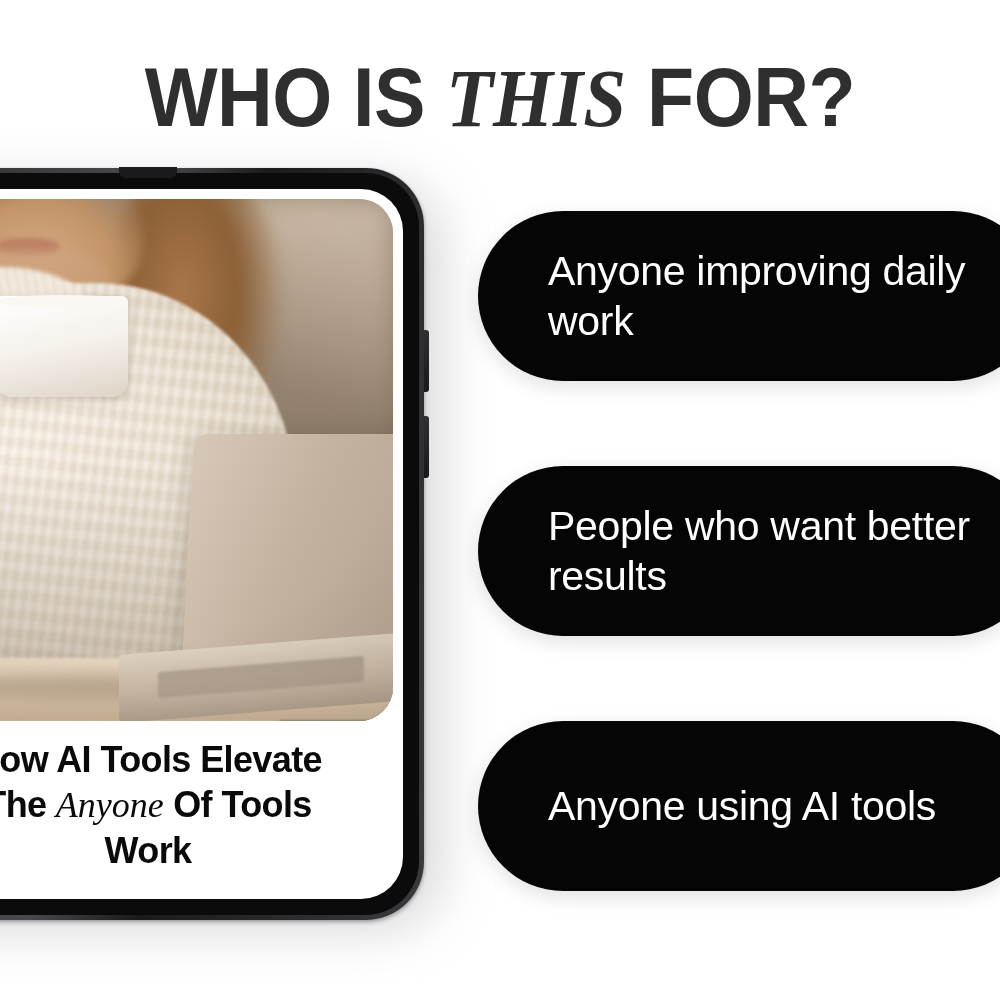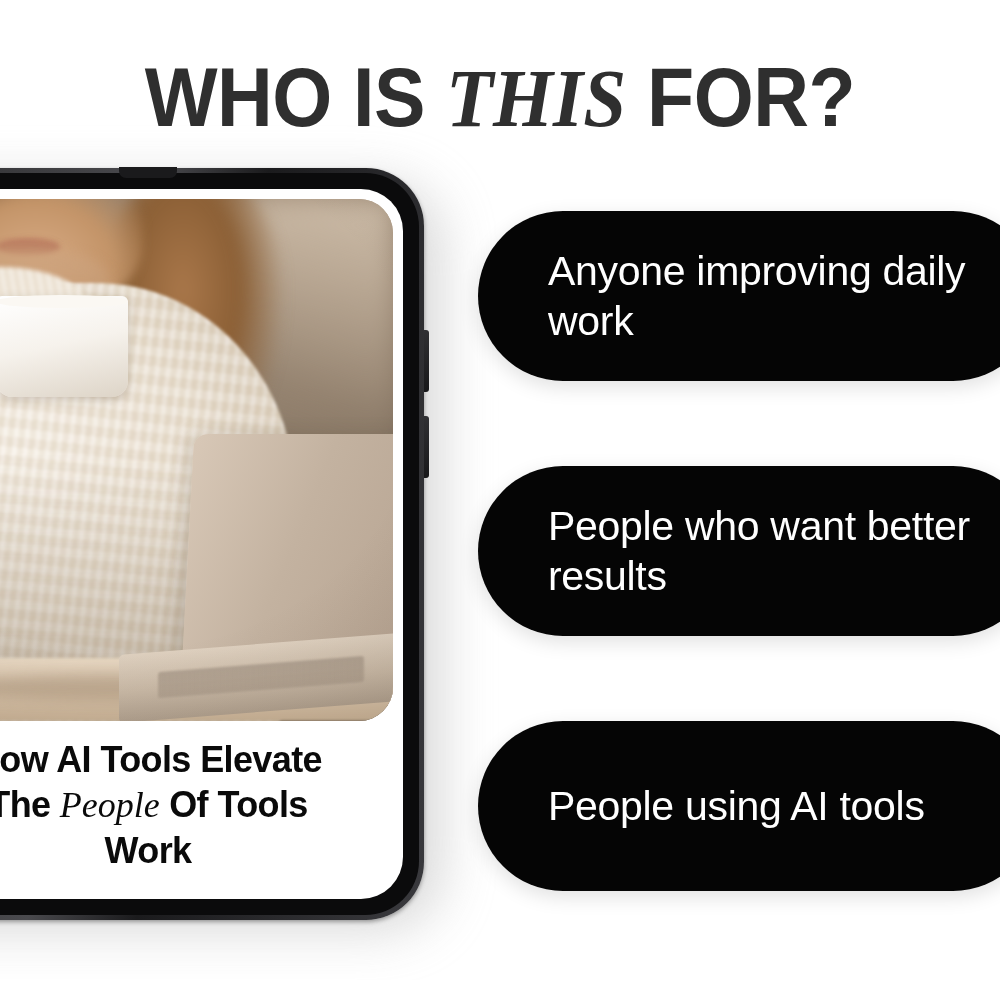--- a/index.html
+++ b/index.html
@@ -333,34 +333,34 @@
               <div class="ph-desk"></div>
               <div class="ph-desk-shadow"></div>
               <div class="ph-laptop-base"></div>
               <div class="ph-laptop-keys"></div>
               <div class="ph-vignette"></div>
             </div>
           </div>
 
           <div class="screen-caption">
             <div>How AI Tools Elevate</div>
-            <div><span>The </span><span class="em">People</span><span> Of Tools</span></div>
+            <div><span>The </span><span class="em">Anyone</span><span> Of Tools</span></div>
             <div>Work</div>
           </div>
 
         </div>
       </div>
     </div>
   </div>
 
   <div class="pill" id="pill-1">
     <div class="pill-label">Anyone improving daily work</div>
   </div>
 
   <div class="pill" id="pill-2">
     <div class="pill-label">People who want better results</div>
   </div>
 
   <div class="pill" id="pill-3">
-    <div class="pill-label">People using AI tools</div>
+    <div class="pill-label">Anyone using AI tools</div>
   </div>
 
 </div>
 
 </body></html>

